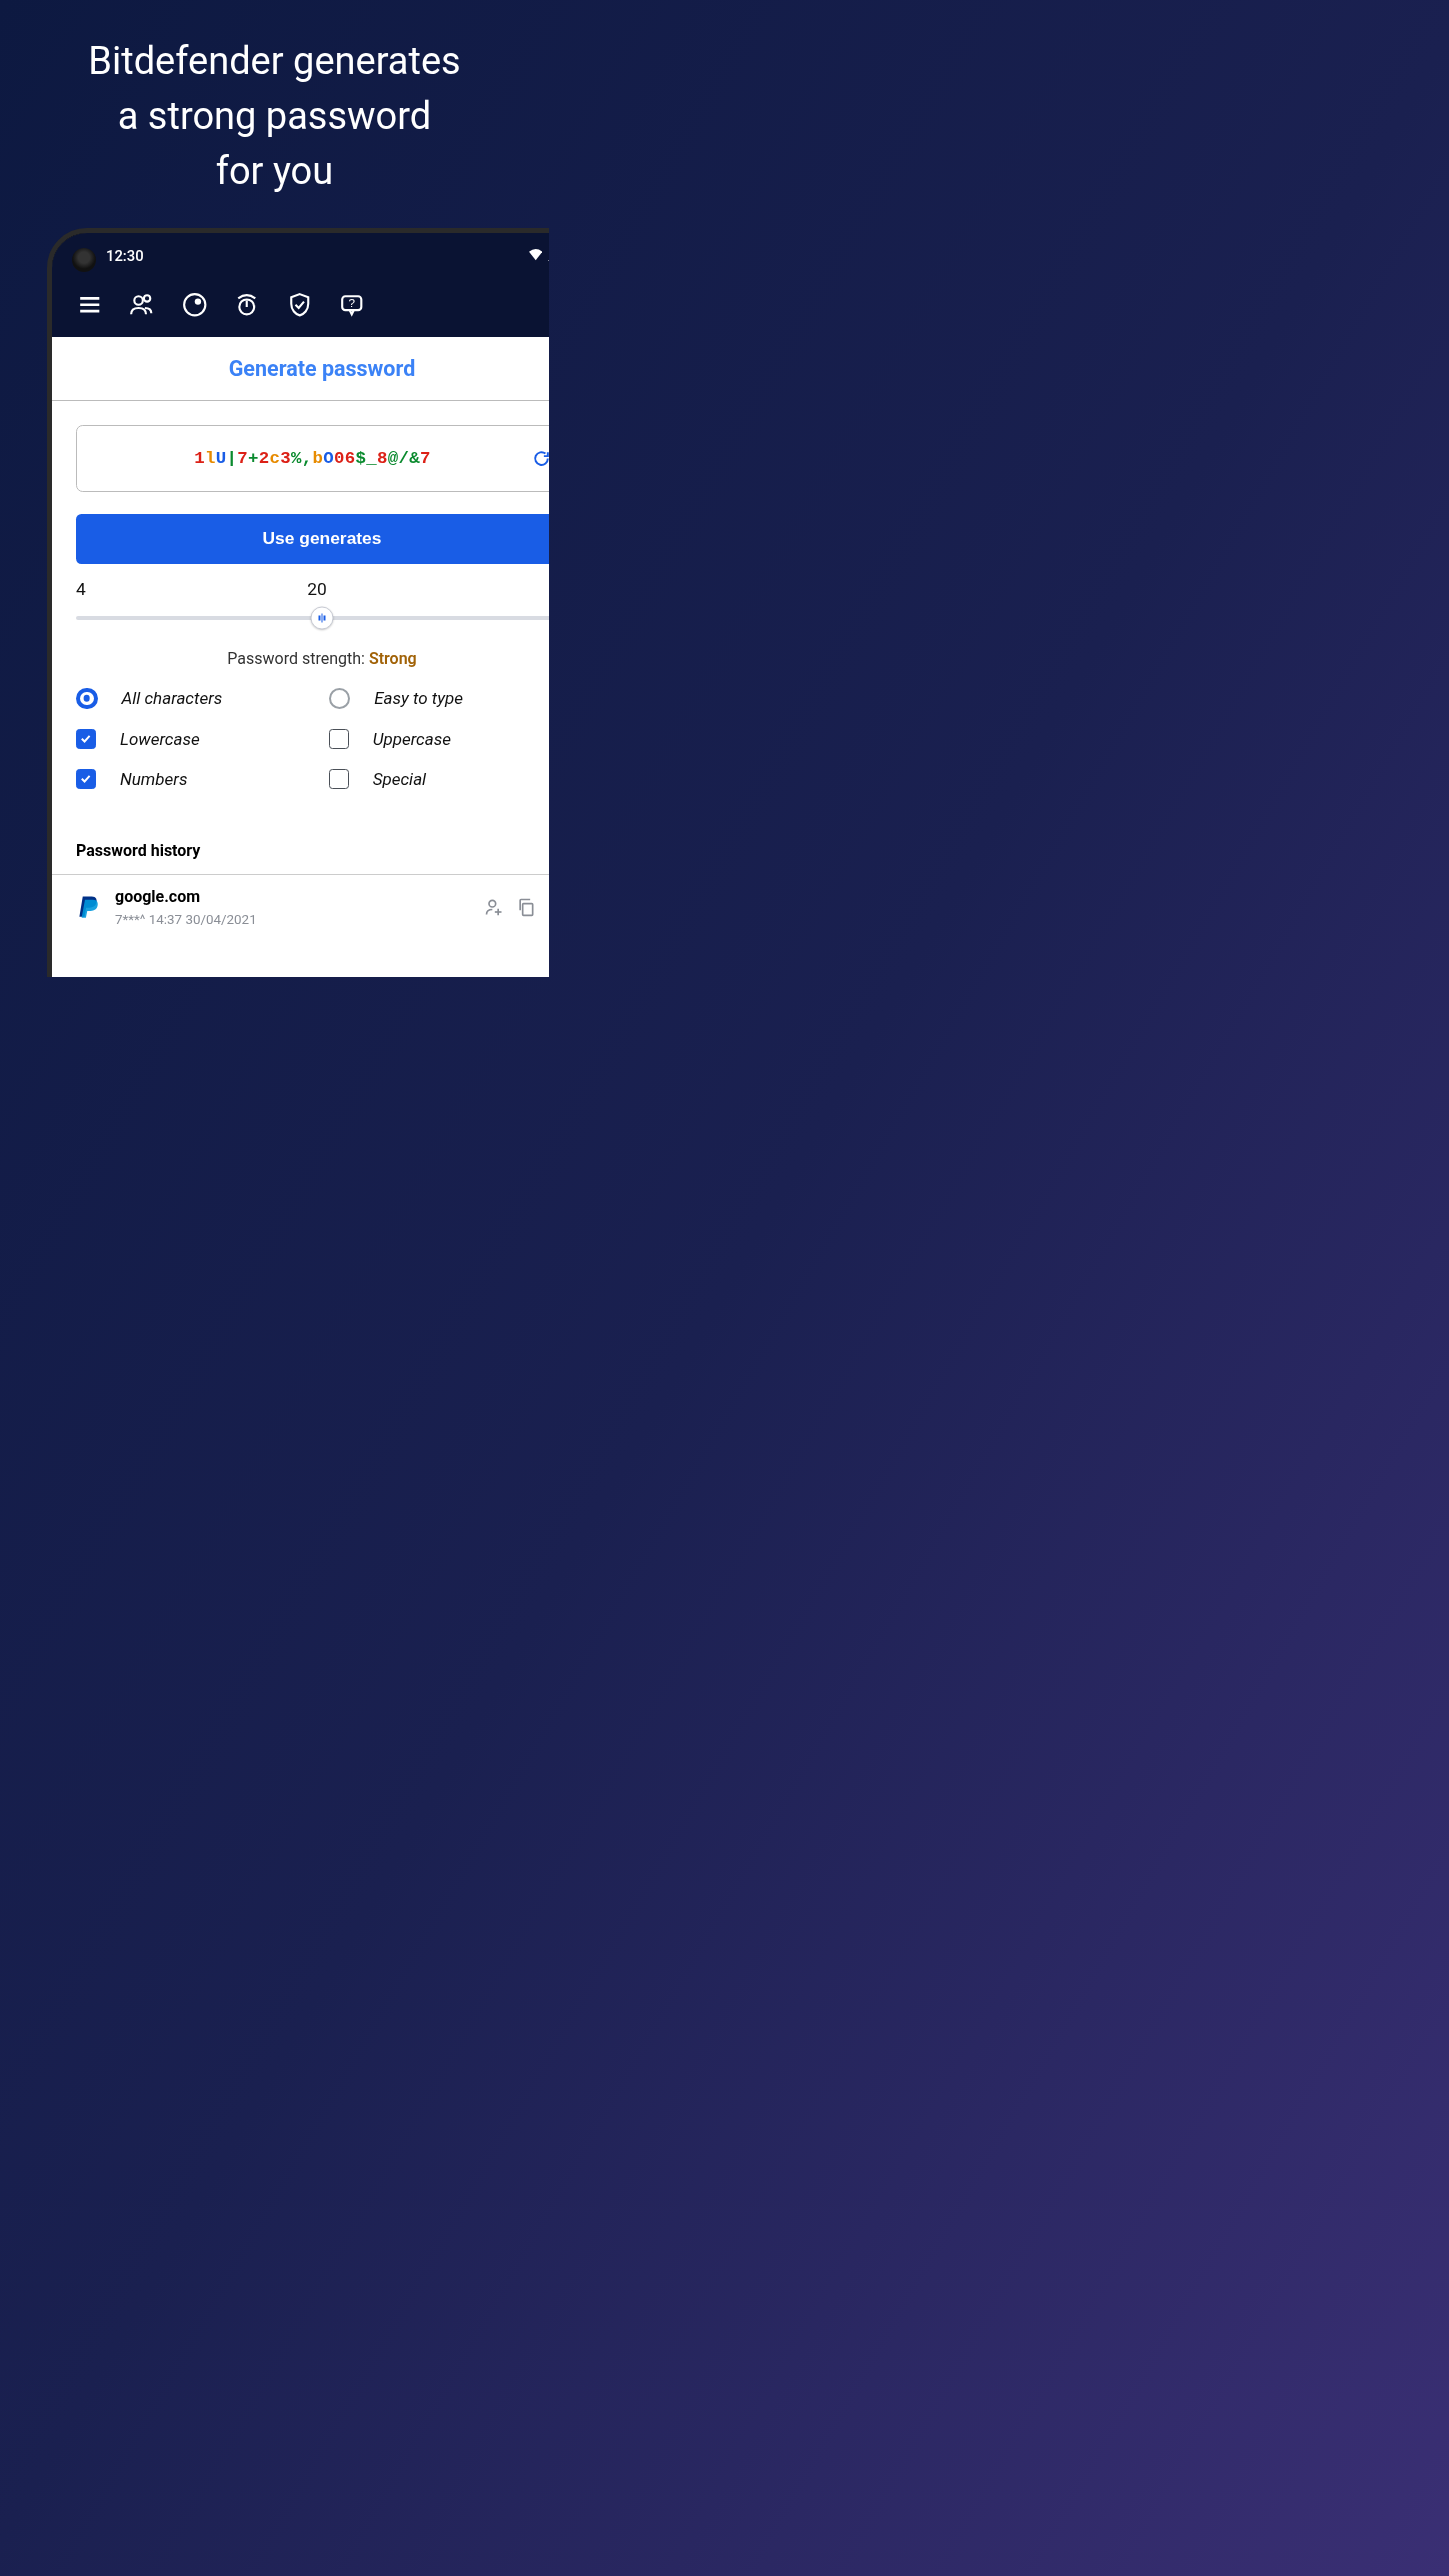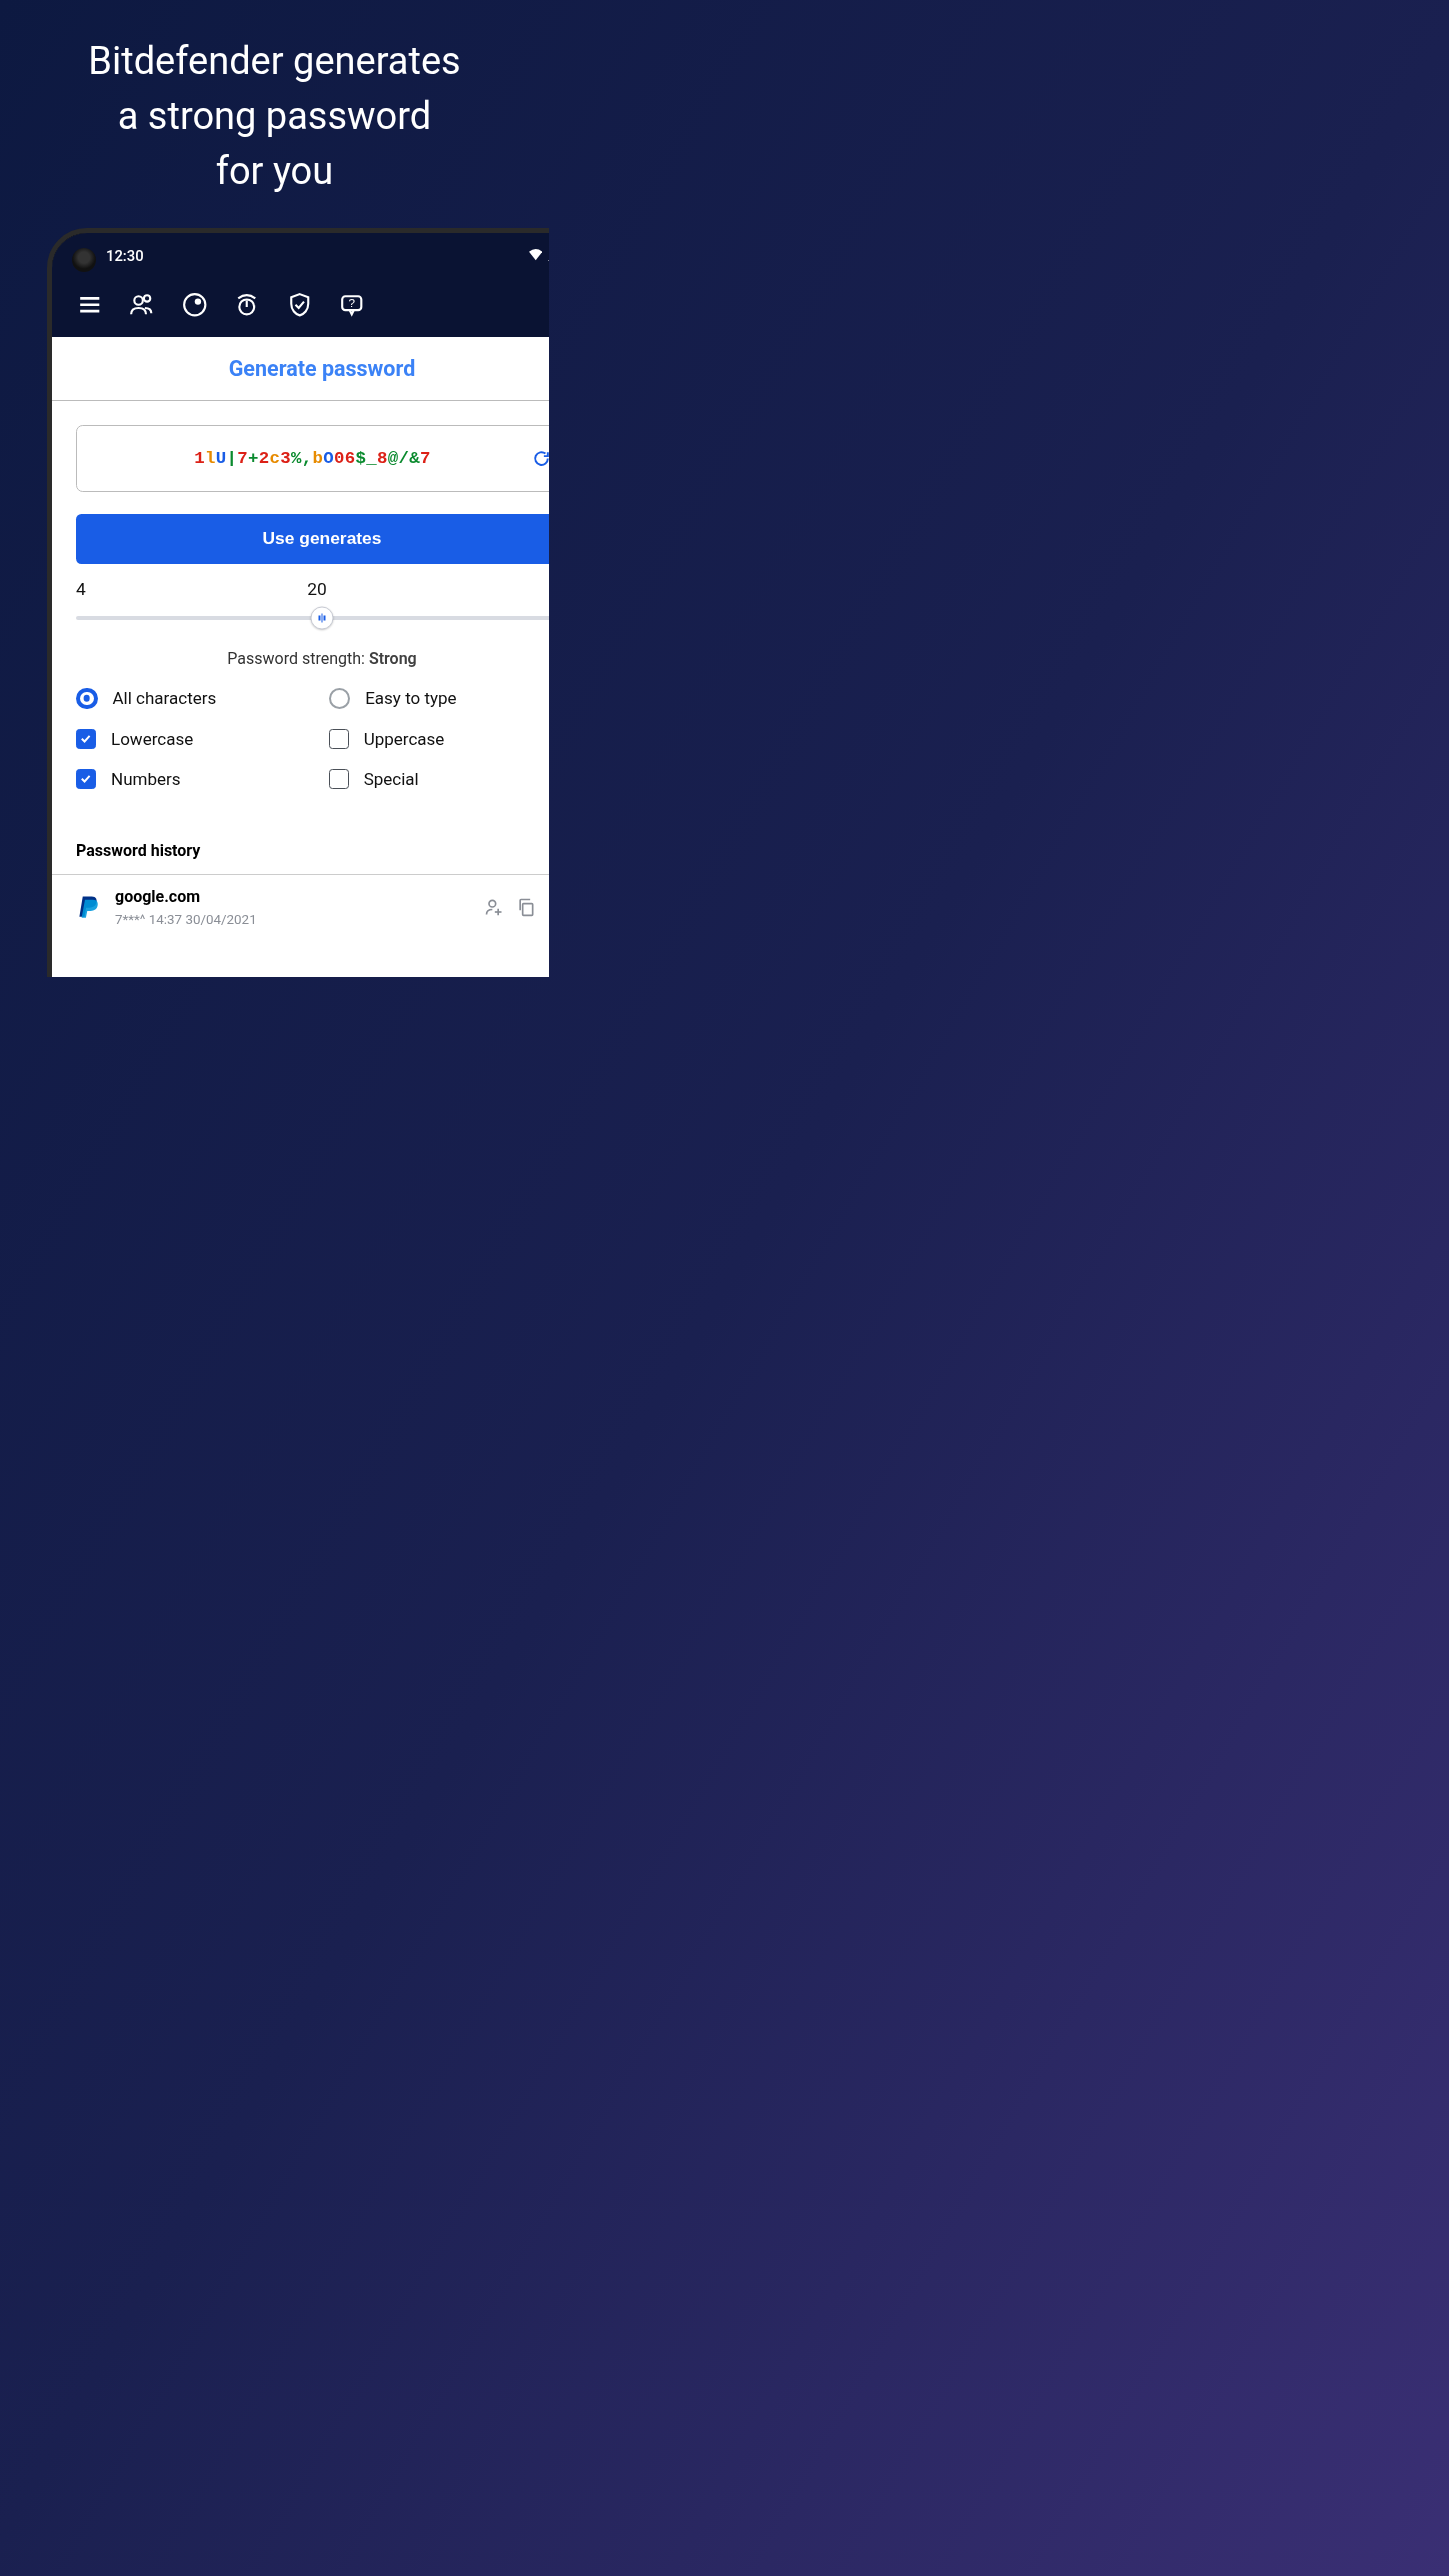--- a/index.html
+++ b/index.html
@@ -148,31 +148,31 @@
   }
   .thumb .t { width: 1.3px; background: #195de6; }
   .thumb .t.s { height: 5.4px; }
   .thumb .t.m { height: 9.4px; }
   .strength {
     text-align: center;
     font-size: 16px;
     color: #333;
     margin: 17.4px 0 20px;
   }
-  .strength .val { color: #404040; font-weight: 600; }
+  .strength .val { color: #a16207; font-weight: 600; }
   .opts {
     display: grid;
     grid-template-columns: 1fr 1fr;
     row-gap: 20px;
     column-gap: 13.4px;
     font-size: 17px;
     color: #111;
     margin-bottom: 28px;
   }
-  .opt { display: flex; align-items: flex-start; gap: 15px; }
+  .opt { display: flex; align-items: flex-start; gap: 24px; font-style: italic; }
   .radio {
     width: 21.5px; height: 21.5px;
     border-radius: 50%;
     border: 2px solid #9aa0a6;
     position: relative;
     flex-shrink:0;
   }
   .radio.sel { border-color: #195de6; border-width: 4.7px; }
   .radio.sel::after {
     content: "";

